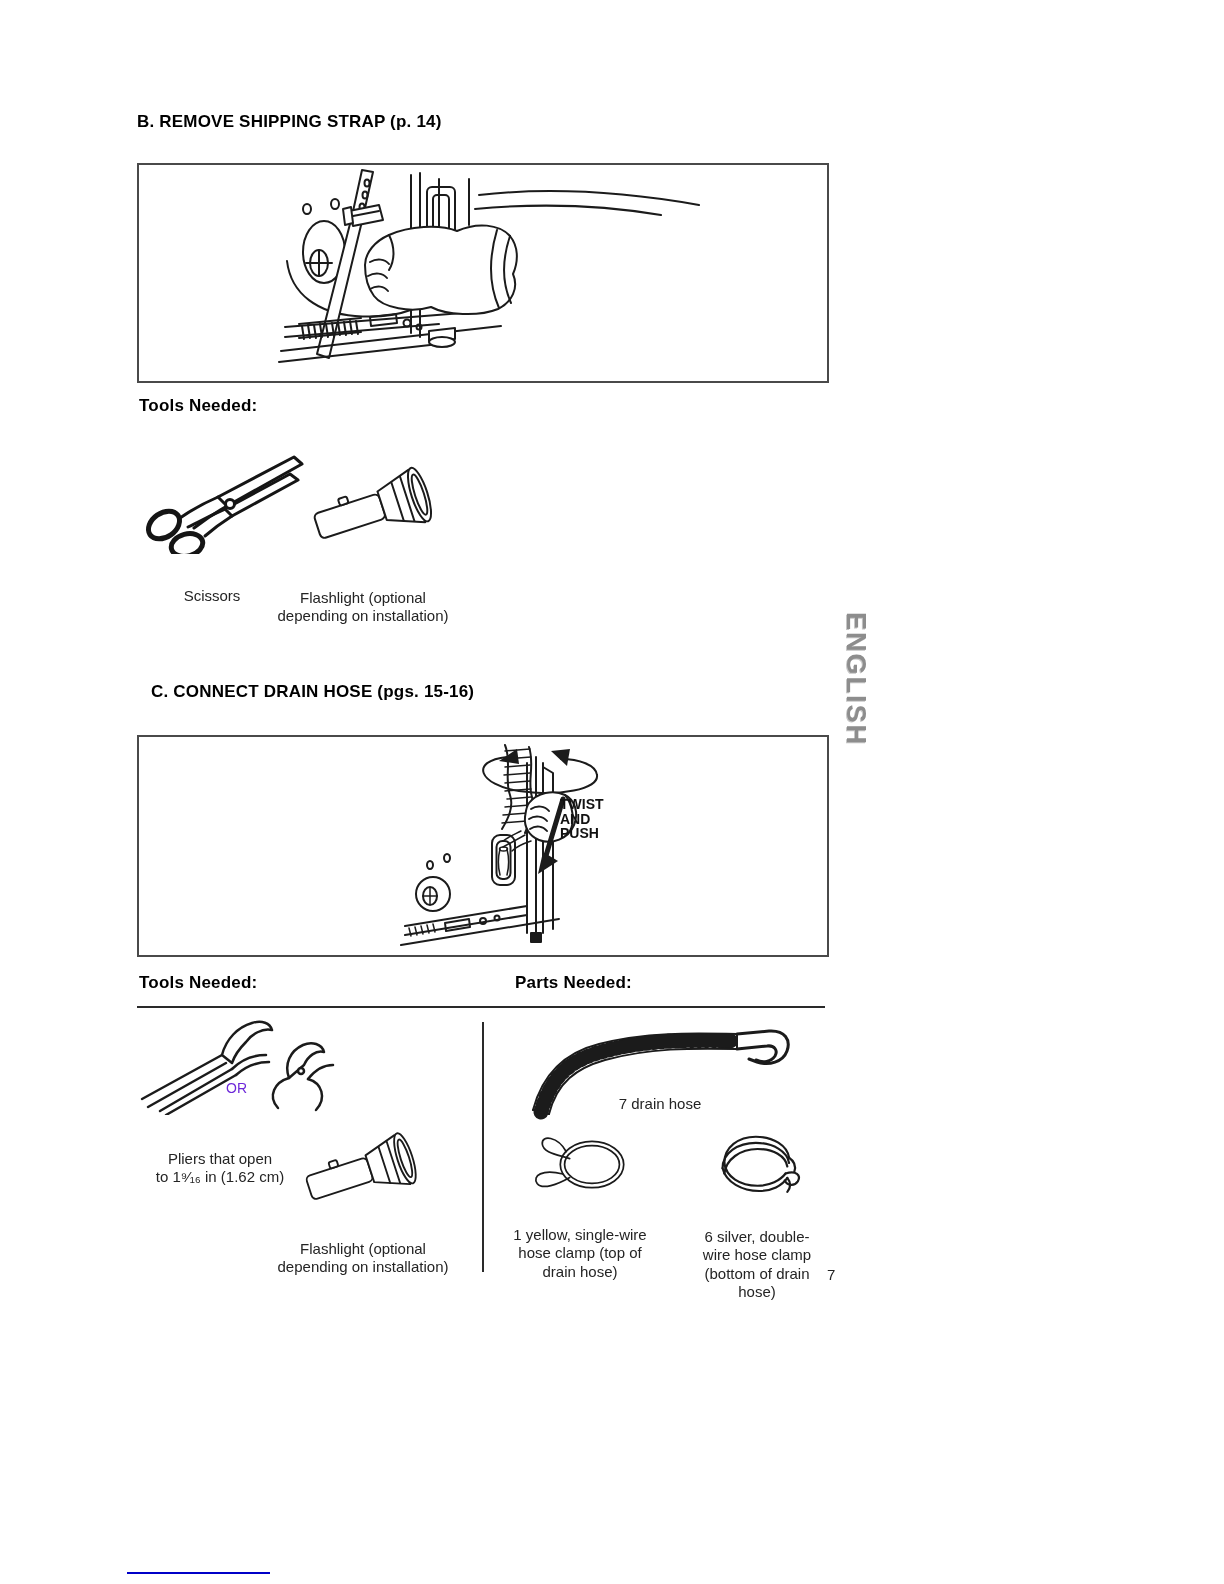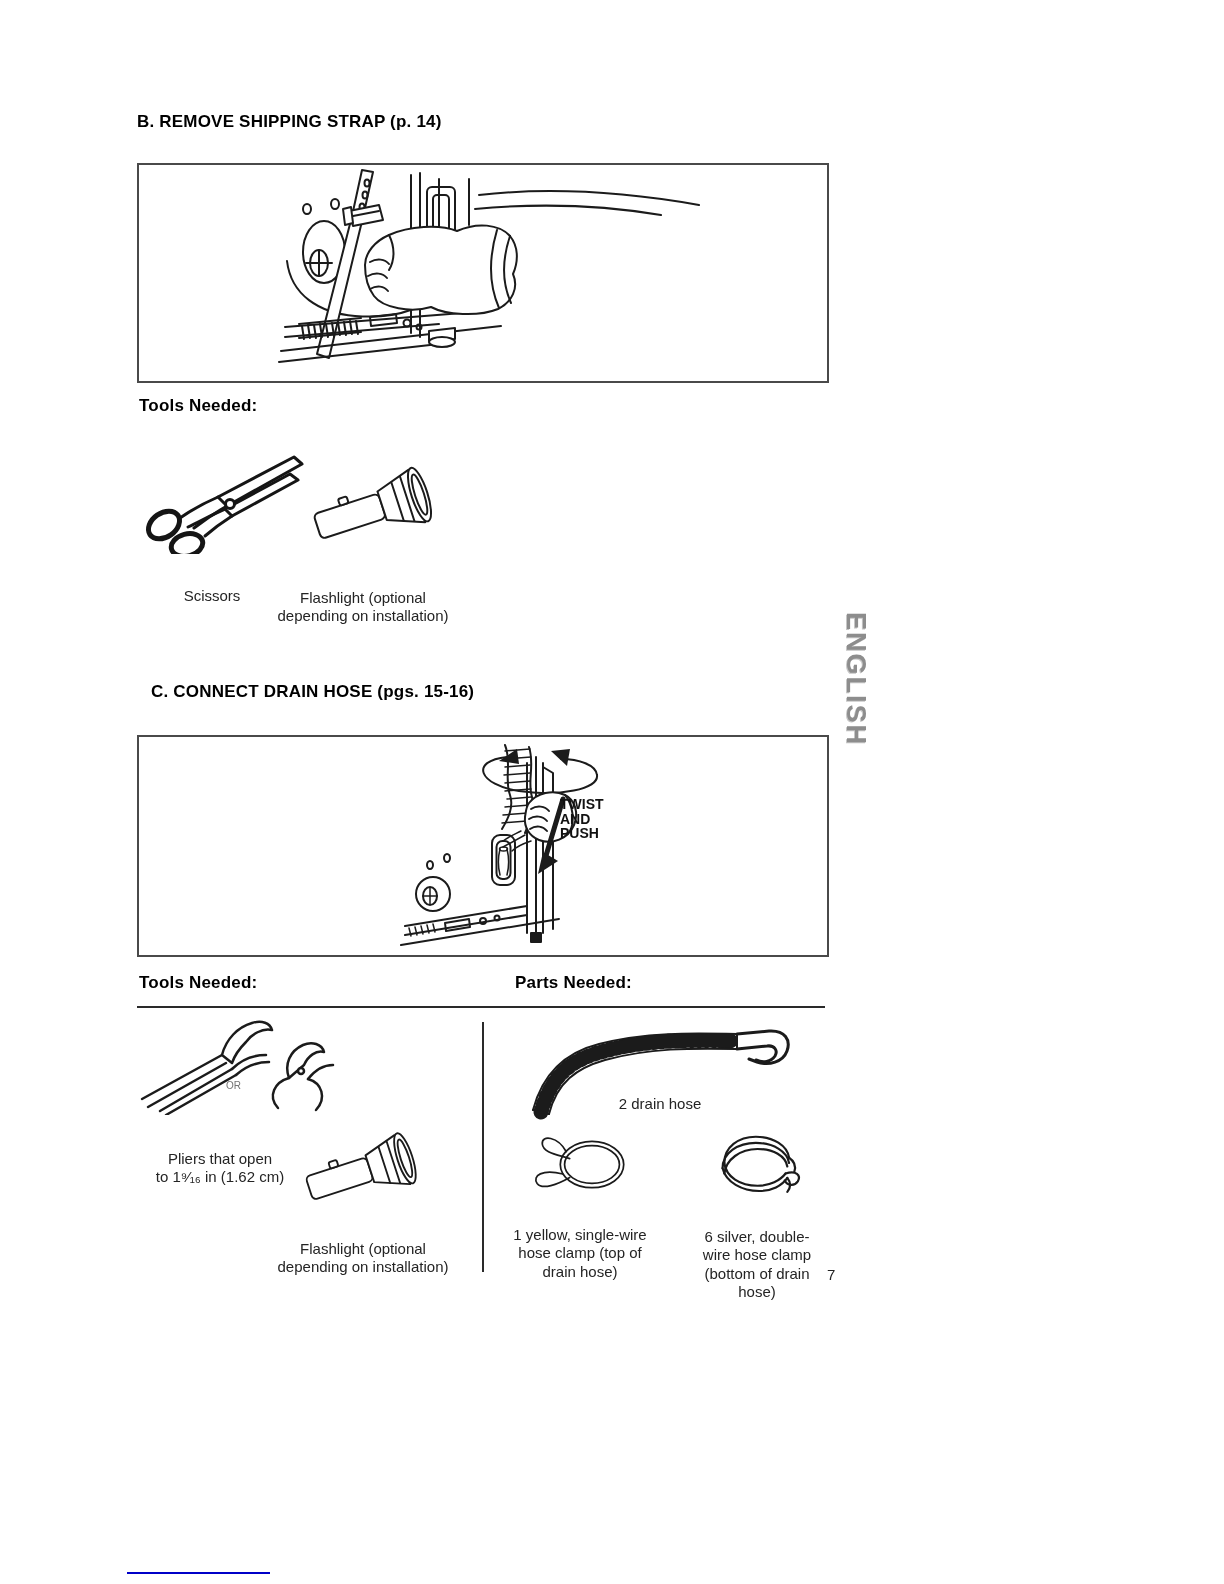--- a/index.html
+++ b/index.html
@@ -12,21 +12,21 @@
   .lbl{font-size:15px;line-height:1.22;text-align:center;white-space:pre-line;color:#242424;margin-top:31px;}
   .box{border:2px solid #4a4a4a;background:#fff;}
   .rule{background:#2a2a2a;}
   .english-tab{
     writing-mode:vertical-rl;text-orientation:mixed;
     font-weight:bold;font-size:27px;letter-spacing:2px;color:#8d8d8d;
     text-shadow:1px 1px 0 #c6c6c6;user-select:none;
   }
   .twist{font-weight:bold;font-size:14px;line-height:1.05;white-space:pre-line;color:#111;}
   .pagenum{font-size:15px;color:#222;}
-  .or{font-size:10px;color:#737373;}
+  .or{font-size:14px;color:#6d28d9;}
   svg{display:block;}
   .link-line{background:#0000c8;}
 </style>
 </head>
 <body>
 
 <div class="abs h" style="left:137px;top:112px;">B. REMOVE SHIPPING STRAP (p. 14)</div>
 
 <div class="abs box" style="left:137px;top:163px;width:688px;height:216px;">
   <svg width="688" height="216" viewBox="0 0 688 216">
@@ -224,21 +224,21 @@
       <path d="M18 102 C28 66 48 50 78 42 C124 29 168 30 212 31" stroke-width="15" stroke-dasharray="2.5 5"></path>
       <path d="M10 100 C20 62 44 42 76 34 C122 22 168 23 214 24" stroke-width="2"></path>
       <path d="M26 104 C34 72 54 58 82 50 C126 38 168 38 214 39" stroke-width="2"></path>
       <path d="M10 100 L26 104" stroke-width="2"></path>
       <path d="M214 24 L246 21 C262 20 268 30 264 41 C260 52 246 56 234 52 L226 49" stroke-width="3"></path>
       <path d="M214 39 L244 36 C252 35 255 41 252 46 C248 52 240 53 233 50" stroke-width="3"></path>
       <path d="M214 24 L214 39" stroke-width="2"></path>
     </g>
   </svg>
 </div>
-<div class="abs lbl" style="left:612px;top:1064px;width:96px;">2 drain hose</div>
+<div class="abs lbl" style="left:612px;top:1064px;width:96px;">7 drain hose</div>
 
 <div class="abs" style="left:518px;top:1126px;">
   <svg width="124" height="72" viewBox="0 0 124 84">
     <g stroke="#1b1b1b" fill="none" stroke-width="2" stroke-linecap="round">
       <ellipse cx="76" cy="45" rx="37" ry="27"></ellipse>
       <ellipse cx="76" cy="45" rx="32" ry="22"></ellipse>
       <path d="M46 30 C36 12 17 10 18 21 C19 31 34 33 50 38"></path>
       <path d="M42 56 C18 50 6 58 12 67 C18 75 36 68 50 60"></path>
     </g>
   </svg>

